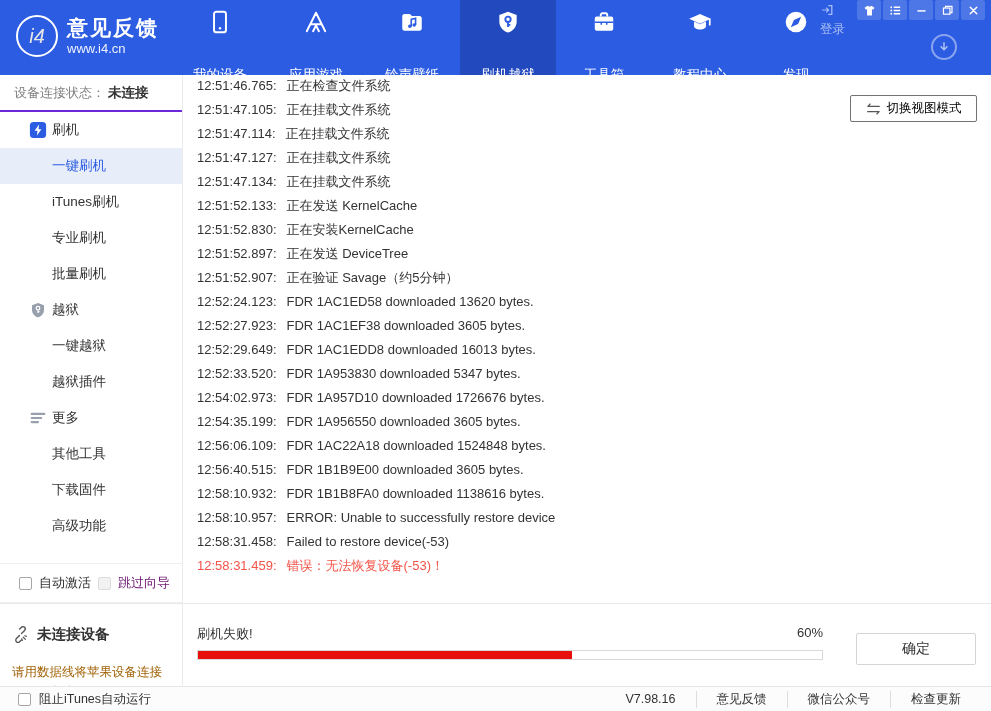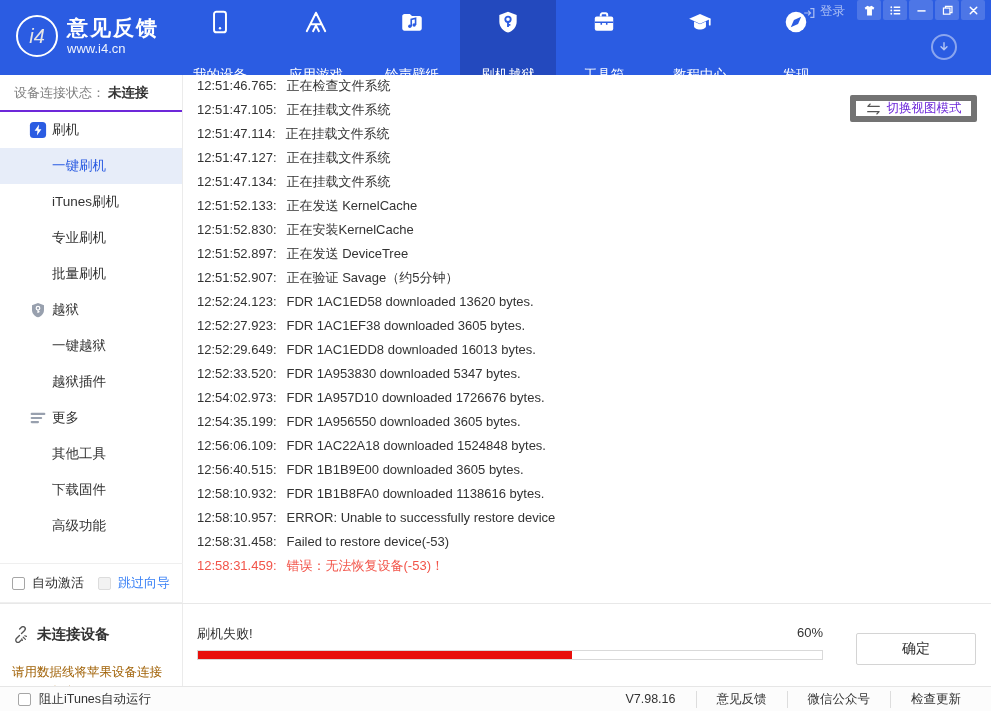--- a/index.html
+++ b/index.html
@@ -13,55 +13,55 @@
                  font-weight:normal; font-style:italic; font-size:20px; display:flex; align-items:center; justify-content:center; }
   .logo-title { color:#fff; font-size:21px; font-weight:bold; letter-spacing:2px; line-height:22px; }
   .logo-site { color:rgba(255,255,255,.92); font-size:13px; margin-top:2px; }
   .nav-tabs { position:absolute; left:172px; top:0; height:75px; display:flex; }
   .nav-tab { position:relative; width:96px; height:95px; display:flex; flex-direction:column; align-items:center;
              justify-content:flex-end; padding-bottom:11px; cursor:pointer; }
   .nav-tab.active { background:#2349BE; }
   .nav-tab .ticon { position:absolute; top:9px; width:26px; height:26px; display:flex; align-items:center; justify-content:center; }
   .nav-tab .tlabel { color:#fff; font-size:13.5px; white-space:nowrap; }
   .titlebar { position:absolute; top:0; right:6px; display:flex; align-items:flex-start; }
-  .login { display:flex; align-items:flex-end; gap:4px; color:rgba(255,255,255,.6); font-size:12.5px;
-           margin-right:10px; margin-top:3px; cursor:pointer; }
+  .login { display:flex; align-items:flex-start; gap:4px; color:rgba(255,255,255,.6); font-size:12.5px;
+           margin-right:10px; margin-top:3px; cursor:pointer;flex-direction:column; }
   .tb-btn { width:24px; height:20px; background:rgba(255,255,255,.16); border-radius:2px; margin-left:2px;
             display:flex; align-items:center; justify-content:center; cursor:pointer; }
   .download-btn { position:absolute; right:34px; top:34px; width:26px; height:26px; border:2px solid rgba(255,255,255,.45);
                   border-radius:50%; display:flex; align-items:center; justify-content:center; cursor:pointer; }
 
   
   .sidebar { position:absolute; left:0; top:75px; width:183px; height:611px; background:#fff; border-right:1px solid #EBEBEB; }
   .conn-status { height:37px; display:flex; align-items:center; padding-left:14px; font-size:13px; color:#808080;
                  border-bottom:2px solid #6d28d9; }
   .conn-status b { color:#333; margin-left:3px; font-size:13.5px; }
   .side-item { position:relative; height:36px; display:flex; align-items:center; padding-left:52px;
                font-size:13.5px; color:#333; cursor:pointer; white-space:nowrap; }
   .side-item.active { background:#E7EDF9; color:#2B5CE2; }
   .sicon { position:absolute; left:29px; top:50%; transform:translateY(-50%); width:18px; height:18px; display:flex; }
   .side-checks { position:absolute; left:0; top:488px; width:183px; height:40px; border-top:1px solid #EFEFEF;
                  border-bottom:1px solid #EFEFEF; display:flex; align-items:center; padding-left:12px; }
   .check-group { display:flex; align-items:center; gap:7px; font-size:13px; color:#333; cursor:pointer; }
-  .check-group.disabled { color:#3b82f6; cursor:default; }
+  .check-group.disabled { color:#701a75; cursor:default; }
   .cb { width:13px; height:13px; border:1px solid #A6A6A6; border-radius:2px; background:#fff; flex:0 0 auto; }
   .cb.disabled { background:#F2F2F2; border-color:#DCDCDC; }
   .device-panel { position:absolute; left:0; top:529px; width:183px; padding:21px 12px 0 12px; }
   .dp-title { display:flex; align-items:center; gap:8px; font-size:14.5px; font-weight:bold; color:#333; }
   .dp-desc { margin-top:18px; font-size:12.5px; color:#a16207; line-height:20px; width:160px; }
 
   
   .main { position:absolute; left:184px; top:75px; width:807px; height:528px; background:#fff; overflow:hidden; }
   .log { position:absolute; left:13px; top:-1px; right:0; }
   .log-line { height:24px; line-height:24px; font-size:13px; color:#333; white-space:nowrap; }
   .log-line .t { margin-right:10px; }
   .log-line.error { color:#F25449; }
-  .viewmode-btn { position:absolute; top:20px; left:666px; width:127px; height:27px; border:6px solid #737373;
+  .viewmode-btn { position:absolute; top:20px; left:666px; width:127px; height:27px; border:1px solid #737373;
                   border-radius:2px; background:#fff; display:flex; align-items:center; justify-content:center;
-                  gap:6px; font-size:12.5px; color:#6d28d9; cursor:pointer; }
+                  gap:6px; font-size:12.5px; color:#000000; cursor:pointer; }
   .main-divider { position:absolute; left:0; top:603px; width:991px; height:1px; background:#E8E8E8; }
 
   
   .progress-area { position:absolute; left:184px; top:604px; width:807px; height:82px; background:#fff; }
   .p-status { position:absolute; left:13px; top:21px; font-size:13px; color:#333; }
   .p-pct { position:absolute; left:13px; top:21px; width:626px; text-align:right; font-size:13px; color:#333; }
   .p-track { position:absolute; left:13px; top:46px; width:626px; height:10px; border:1px solid #D9D9D9; background:#fff; }
   .p-fill { height:100%; background:#E8100C; }
   .ok-btn { position:absolute; left:672px; top:29px; width:120px; height:32px; border:1px solid #D4D4D4; border-radius:2px;
             background:#fff; font-size:14px; color:#333; display:flex; align-items:center; justify-content:center; cursor:pointer; }
@@ -304,21 +304,21 @@
           <span>下载固件</span>
         </div>
 
         <div class="side-item">
 
           <span>高级功能</span>
         </div>
       </div>
 
     <div class="side-checks">
-      <div class="check-group" style="width:86px;">
+      <div class="check-group" style="width:86px;justify-content:center;">
         <span class="cb"></span>
         <span>自动激活</span>
       </div>
       <div class="check-group disabled">
         <span class="cb disabled"></span>
         <span>跳过向导</span>
       </div>
     </div>
 
     <div class="device-panel">

